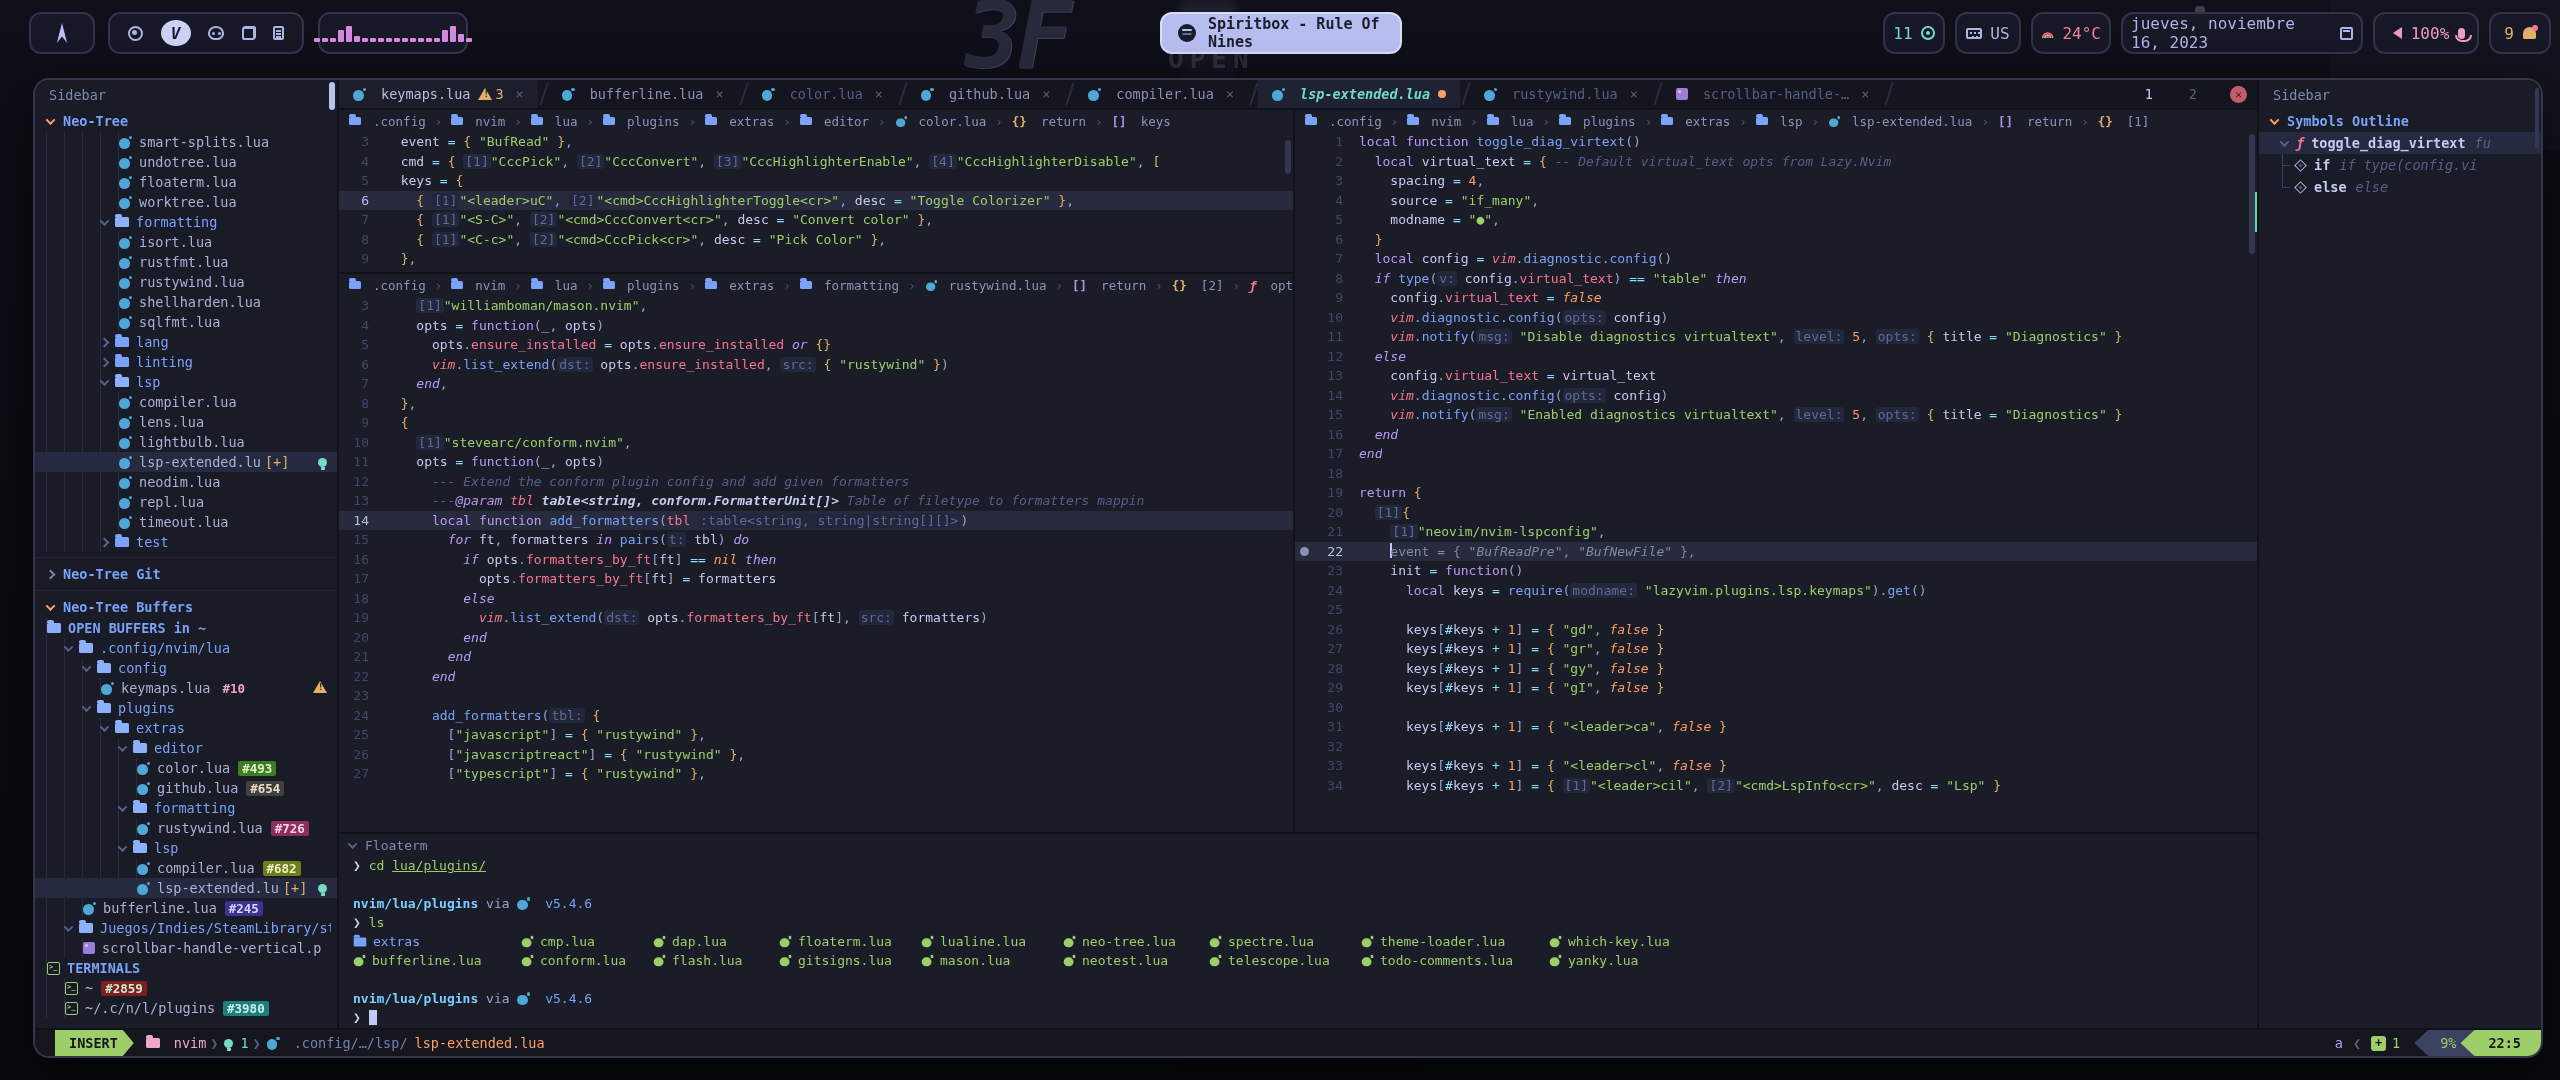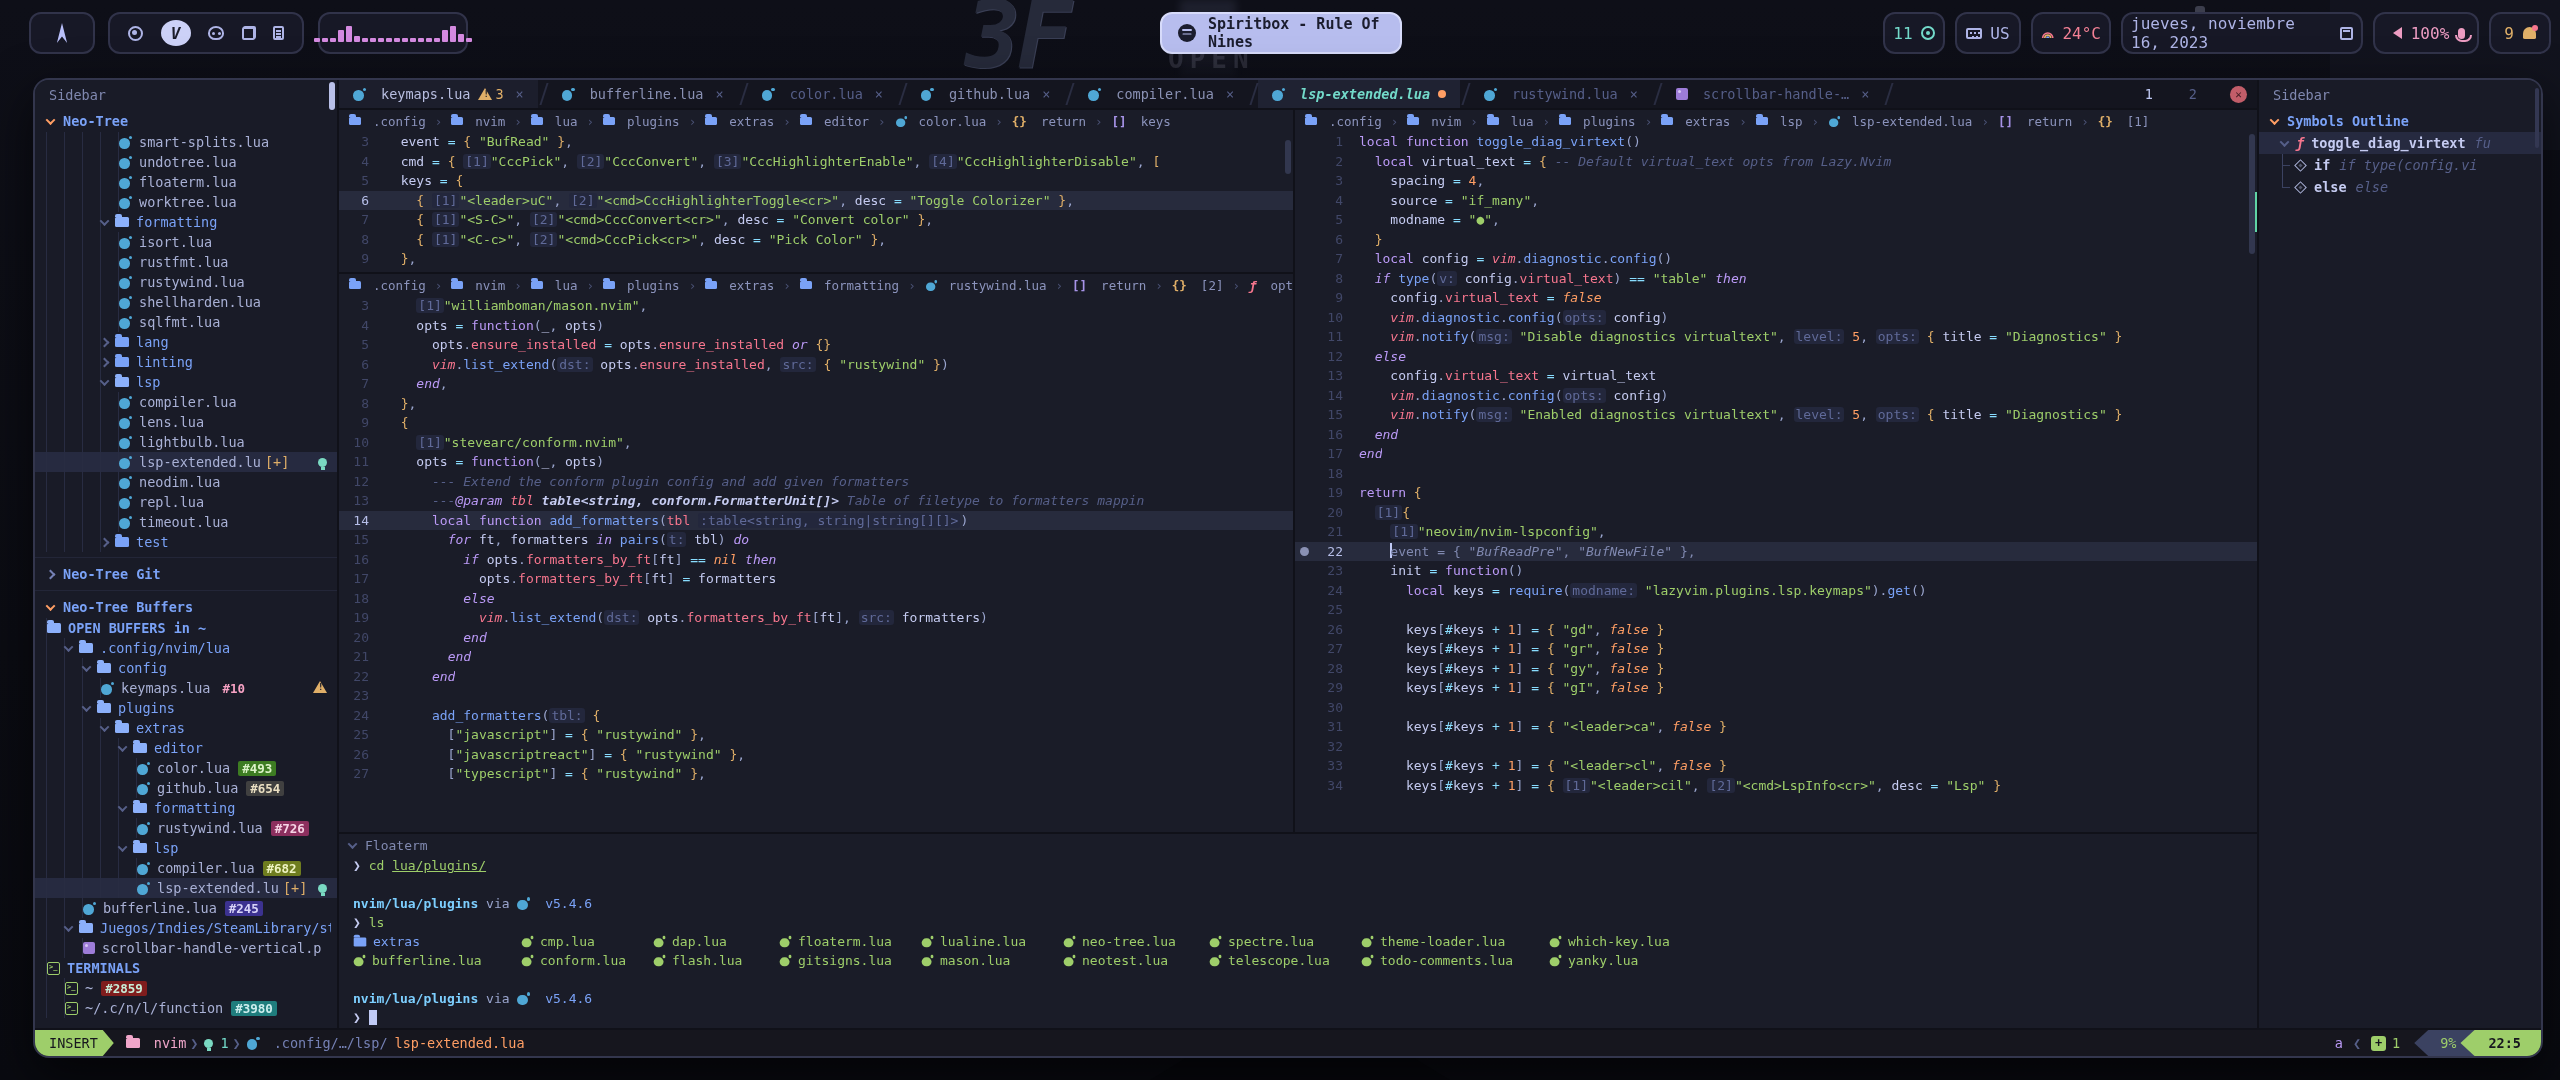--- a/index.html
+++ b/index.html
@@ -168,22 +168,22 @@
   .tline { height:19px; display:flex; align-items:center; padding:0 14px; font-size:13px; white-space:pre; }
   .tcols { display:flex; }
   .tcell { display:flex; align-items:center; overflow:hidden; }
   .tcell .ic-lua, .tcell .ic-folder { margin-right:6px; transform:scale(.9); }
   .tcell span { color:#9ece6a; }
   .tcell.folder span { color:#7aa2f7; }
 
   
   .statusline { height:28px; flex:none; background:#16161e; border-top:2px solid #101119;
     display:flex; align-items:center; font-size:13.5px; }
-  .mode { background:#9ece6a; color:#16161e; font-weight:normal; padding:0 16px 0 14px; height:100%;
-    display:flex; align-items:center; clip-path:polygon(0 0,calc(100% - 11px) 0,100% 50%,calc(100% - 11px) 100%,0 100%); }
+  .mode { background:#9ece6a; color:#16161e; font-weight:bold; padding:0 16px 0 14px; height:100%;
+    display:flex; align-items:center; clip-path:polygon(0 0,calc(100% - 11px) 0,100% 50%,calc(100% - 11px) 100%,0 100%);margin-left:20px; }
   .sl-item { display:flex; align-items:center; gap:7px; margin-left:12px; }
   .sl-sep { color:#565f89; margin:0 4px; }
   .sl-right { margin-left:auto; display:flex; align-items:center; height:100%; }
   .sl-reg { color:#bb9af7; margin-right:10px; }
   .sl-lt { color:#565f89; margin-right:10px; }
   .sl-tabicon { width:15px; height:15px; background:#9ece6a; border-radius:3px; color:#16161e; font-weight:bold;
     font-size:12px; display:flex; align-items:center; justify-content:center; margin-right:6px; }
   .sl-tabcount { color:#9ece6a; margin-right:14px; }
   .sl-pct { background:#3b4261; color:#9ece6a; height:100%; display:flex; align-items:center; padding:0 18px 0 26px;
     clip-path:polygon(14px 0,100% 0,100% 100%,14px 100%,0 50%); margin-right:-14px; }
@@ -525,21 +525,21 @@
           </div>
           <div class="trow">
             <span class="tind" style="width: 30px;"></span>
             <span class="ic ic-term"></span>
             <span class="tlabel">~</span>
             <span class="tbadge" style="background: #7f1d1d; color: rgb(200, 238, 216);">#2859</span>
           </div>
           <div class="trow">
             <span class="tind" style="width: 30px;"></span>
             <span class="ic ic-term"></span>
-            <span class="tlabel">~/.c/n/l/function</span>
+            <span class="tlabel">~/.c/n/l/plugins</span>
             <span class="tbadge" style="background: rgb(31, 125, 125); color: rgb(205, 238, 238);">#3980</span>
           </div>
         </div>
       <div class="sb-thumb"></div>
     </div>
 
     <div class="editor">
       <div class="tabbar" id="tabbar">
           <div class="tab first">
             <span class="ic ic-lua"></span>

